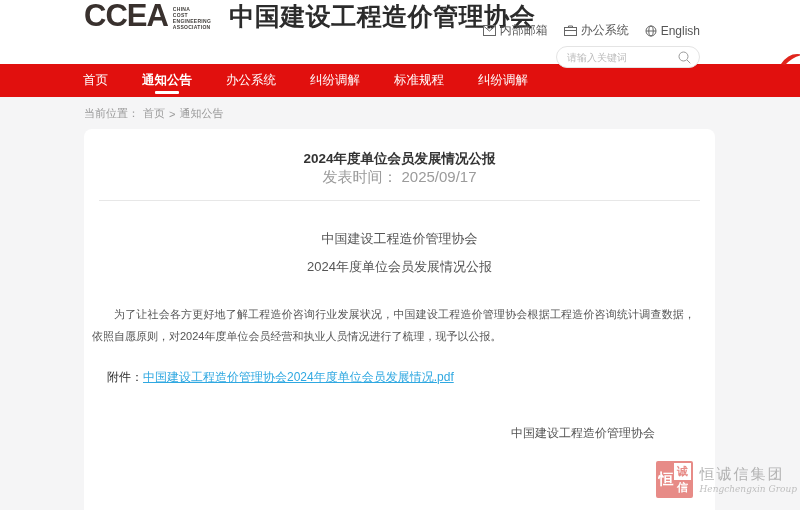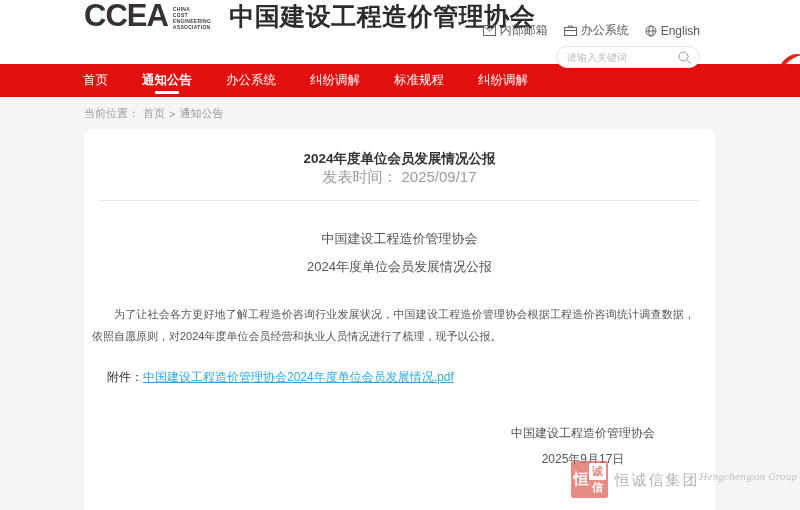--- a/index.html
+++ b/index.html
@@ -135,21 +135,21 @@
   .seal-tr {
     flex:1; color:#dd564f; background:#fff;
     display:flex; align-items:center; justify-content:center;
     font-size:11px; font-weight:bold;
   }
   .seal-br {
     flex:1; background:#dd564f; color:#fff;
     display:flex; align-items:center; justify-content:center;
     font-size:11px; font-weight:bold;
   }
-  .wm-text { display:flex; flex-direction:row; }
+  .wm-text { display:flex; flex-direction:column; }
   .wm-cn {
     font-family:"DejaVu Serif","Liberation Serif",serif;
     font-size:15px; color:#a8a8a8; letter-spacing:2px; line-height:18px;
   }
   .wm-en {
     font-family:"DejaVu Serif","Liberation Serif",serif;
     font-size:9px; color:#b5b5b5; line-height:12px;font-style:italic;
   }
 </style>
 </head>
@@ -233,21 +233,20 @@
   <div class="center-line">2024年度单位会员发展情况公报</div>
 
   <div class="article-paragraph">为了让社会各方更好地了解工程造价咨询行业发展状况，中国建设工程造价管理协会根据工程造价咨询统计调查数据，依照自愿原则，对2024年度单位会员经营和执业人员情况进行了梳理，现予以公报。</div>
 
   <div class="attachment-line">
     <span>附件：</span><a class="attachment-link">中国建设工程造价管理协会2024年度单位会员发展情况.pdf</a>
   </div>
 
   <div class="signature">
     <div>中国建设工程造价管理协会</div>
-    <div>2025年9月17日</div>
   </div>
 </div>
 
 <div class="watermark">
   <div class="seal">
     <div class="seal-left">恒</div>
     <div class="seal-right">
       <div class="seal-tr">诚</div>
       <div class="seal-br">信</div>
     </div>

